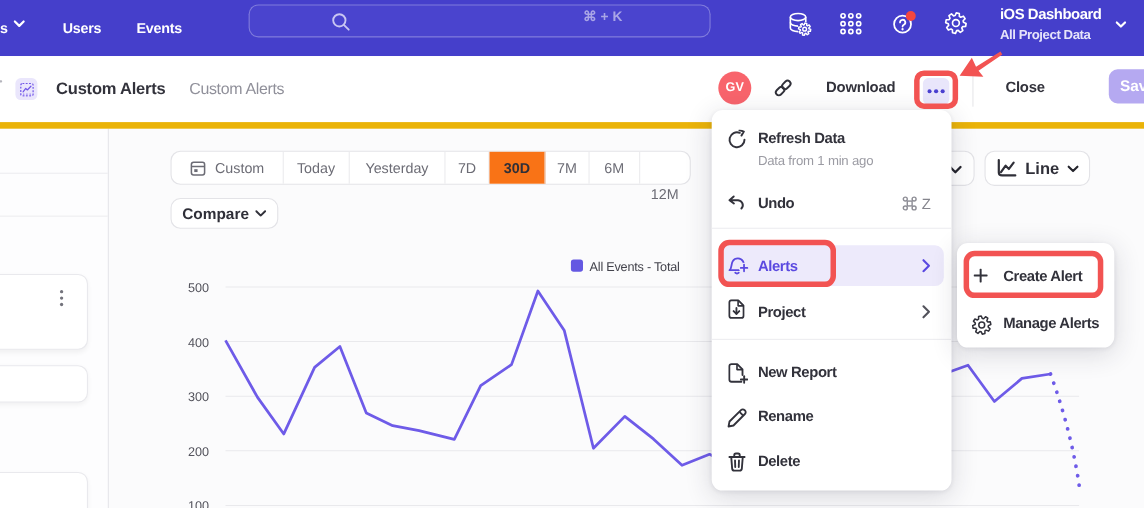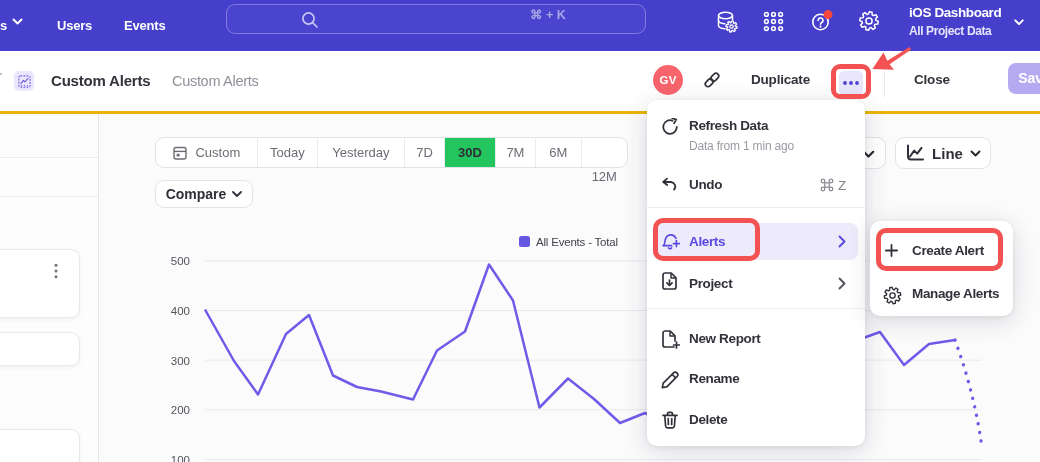--- a/index.html
+++ b/index.html
@@ -5,39 +5,39 @@
   html,body{margin:0;padding:0;}
   body{width:1040px;height:462px;overflow:hidden;font-family:"Liberation Sans",sans-serif;background:#fbfbfc;position:relative;}
   .abs{position:absolute;}
   
   #nav{left:0;top:0;width:1040px;height:51px;background:#453fcb;}
   #nav .navtxt{color:#fff;font-weight:bold;font-size:13px;letter-spacing:-0.2px;line-height:51px;}
   #search{left:226px;top:4px;width:420px;height:30px;background:#4a44ce;border:1px solid rgba(255,255,255,0.30);border-radius:9px;box-sizing:border-box;}
   #searchtxt{left:330px;top:0;height:30px;line-height:31px;color:#dcdaf6;font-size:13.5px;font-weight:bold;}
   #cmdk{left:530px;top:0;height:30px;line-height:31px;color:#a9a5e6;font-size:12.5px;font-weight:bold;}
   
-  #subhead{left:0;top:51px;width:1040px;height:60px;background:#fff;border-bottom:3px solid #eab308;}
+  #subhead{left:0;top:51px;width:1040px;height:60px;background:#fff;border-bottom:6px solid #eab308;}
   #tile{left:14px;top:20px;width:20px;height:20px;background:#eae6fc;border-radius:5px;}
   .t-title{color:#32323b;font-weight:bold;font-size:15px;letter-spacing:-0.2px;}
   .t-grey{color:#90909a;font-size:14.5px;letter-spacing:-0.3px;}
   #gv{left:653px;top:14px;width:30px;height:30px;border-radius:50%;background:#f8646c;color:#fff;font-size:11.5px;font-weight:bold;text-align:center;line-height:31px;letter-spacing:0.2px;}
   .hdrbtn{color:#32323b;font-size:13.5px;font-weight:bold;letter-spacing:-0.2px;}
   #dots3{left:839px;top:20px;width:24px;height:24px;background:#e9e6fb;border-radius:5px;}
   #vdiv{left:884px;top:13px;width:1px;height:33px;background:#e7e7ea;}
   #save{left:972px;top:12px;width:53px;height:31px;background:#b5a9f1;border-radius:8px;color:#fff;font-size:14px;font-weight:bold;text-align:center;line-height:31px;margin-left:36px;}
   
   #sidebar{left:0;top:111px;width:98px;height:351px;background:#fdfdfe;border-right:1px solid #e6e6ea;}
   .sline{position:absolute;left:0;width:98px;height:1px;background:#ededf0;}
   .scard{position:absolute;left:-60px;width:138px;background:#fff;border:1px solid #e9e9ed;border-radius:9px;box-shadow:0 2px 5px rgba(0,0,0,0.05);}
   
   .btnw{background:#fff;border:1px solid #e3e3e7;border-radius:9px;box-sizing:border-box;}
   #seg{left:155px;top:137px;width:473px;height:31px;display:flex;}
   .segc{height:100%;display:flex;align-items:center;justify-content:center;color:#6c6c75;font-size:13px;border-right:1px solid #ebebee;}
   .segc:last-child{border-right:none;}
-  .seg-sel{background:#22c55e;color:#2f2f38;font-weight:bold;}
+  .seg-sel{background:#f97316;color:#2f2f38;font-weight:bold;}
   #compare{left:155px;top:180px;width:98px;height:28px;color:#2f2f38;font-size:14px;font-weight:bold;display:flex;align-items:center;justify-content:center;gap:6px;}
   #hiddenbtn{left:820px;top:137px;width:66px;height:32px;}
   #linebtn{left:895px;top:137px;width:96px;height:32px;display:flex;align-items:center;justify-content:center;gap:7px;color:#2f2f38;font-size:15px;font-weight:bold;}
   
   #menu{left:647px;top:100px;width:218px;height:346px;background:#fff;border-radius:10px;box-shadow:0 5px 24px rgba(40,40,60,0.16),0 1px 4px rgba(40,40,60,0.08);}
   #submenu{left:870px;top:221px;width:143px;height:95px;background:#fff;border-radius:10px;box-shadow:0 5px 24px rgba(40,40,60,0.16),0 1px 4px rgba(40,40,60,0.08);}
   .mi{position:absolute;left:42px;color:#32323b;font-size:13.5px;font-weight:bold;letter-spacing:-0.35px;white-space:nowrap;}
   .mdiv{position:absolute;left:0;width:218px;height:1px;background:#ededf0;}
   #alertrow{position:absolute;left:6px;top:123px;width:205px;height:37px;background:#edeafb;border-radius:8px;}
   
@@ -193,21 +193,21 @@
   </div>
   <span class="abs t-title" style="left:51px;top:21px;">Custom Alerts</span>
   <span class="abs t-grey" style="left:172px;top:22px;">Custom Alerts</span>
   <div class="abs" id="gv">GV</div>
   <svg class="abs" style="left:703px;top:20px" width="18" height="18" viewBox="0 0 24 24">
     <g fill="none" stroke="#32323b" stroke-width="2.3" transform="rotate(-45 12 12)">
       <rect x="0.9" y="8.4" width="11.6" height="7.2" rx="3.6"></rect>
       <rect x="11.5" y="8.4" width="11.6" height="7.2" rx="3.6"></rect>
     </g>
   </svg>
-  <span class="abs hdrbtn" style="left:751px;top:21px;">Duplicate</span>
+  <span class="abs hdrbtn" style="left:751px;top:21px;">Download</span>
   <div class="abs" id="dots3">
     <svg class="abs" style="left:4.4px;top:9.9px" width="16" height="4" viewBox="0 0 16 4">
         <circle cx="2" cy="2" r="1.9" fill="#4b41d0"></circle>
         <circle cx="8" cy="2" r="1.9" fill="#4b41d0"></circle>
         <circle cx="14" cy="2" r="1.9" fill="#4b41d0"></circle>
       </svg>
   </div>
   <div class="abs" id="vdiv"></div>
   <span class="abs hdrbtn" style="left:914px;top:21px;">Close</span>
   <div class="abs" id="save">Save</div>

